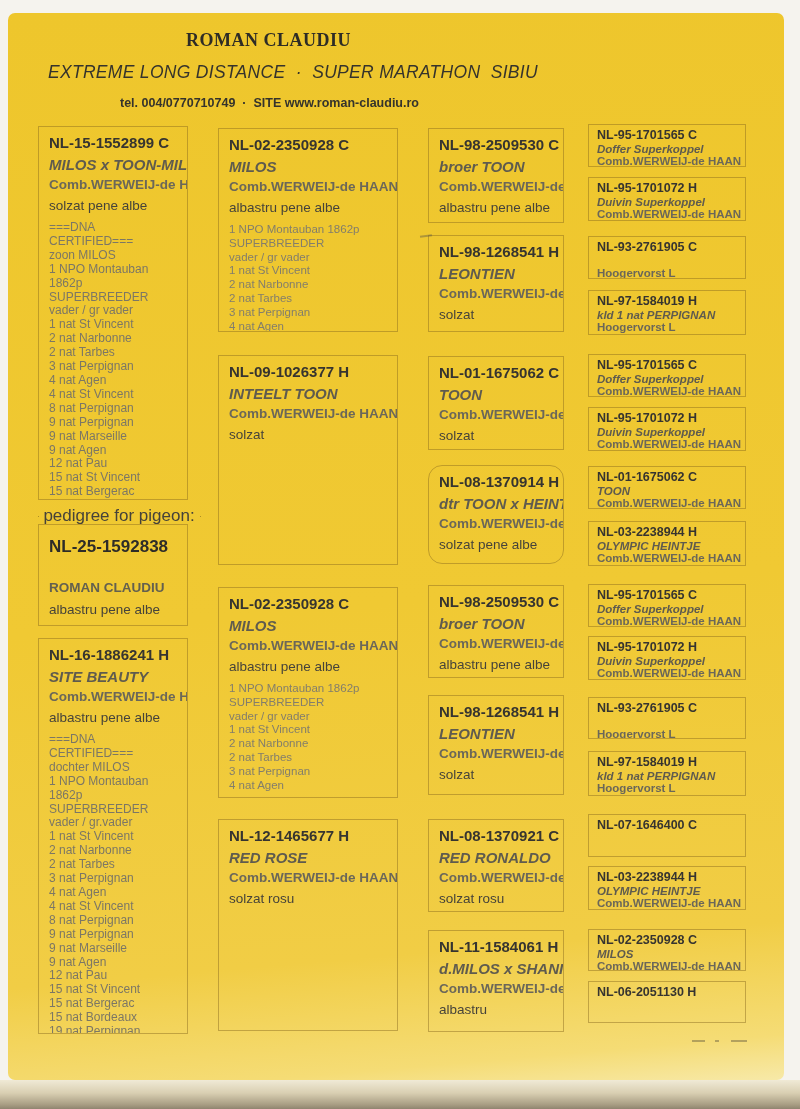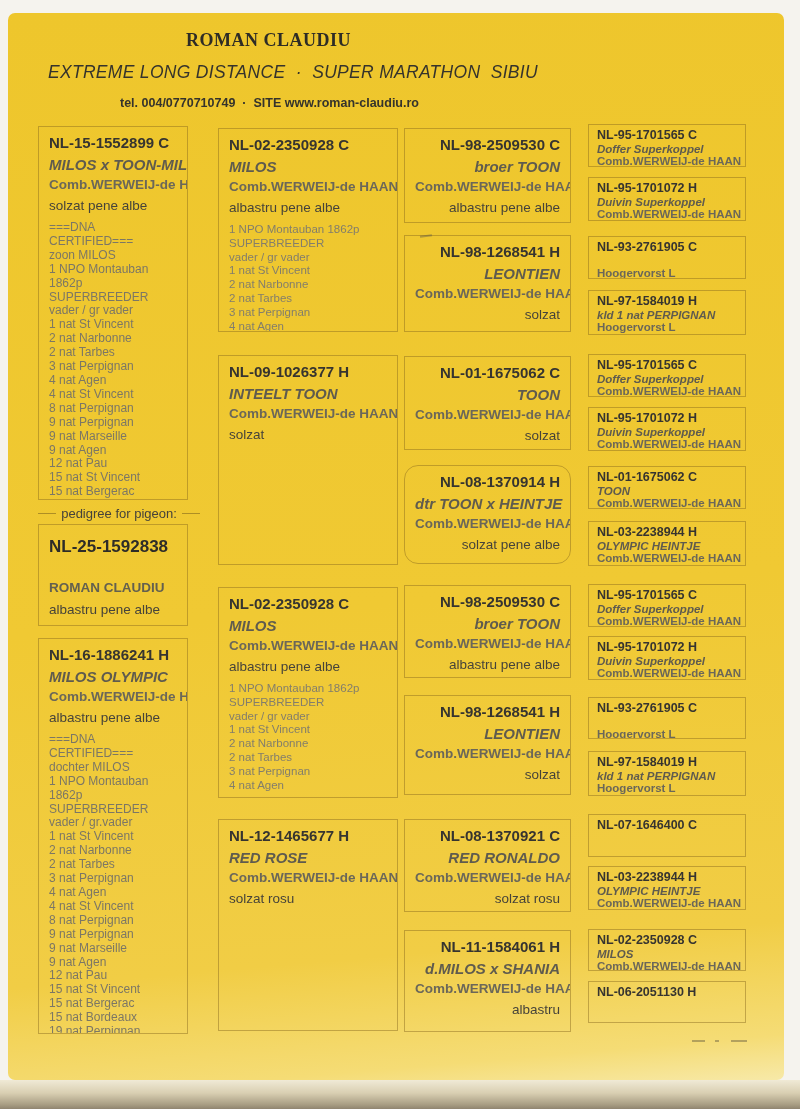--- a/index.html
+++ b/index.html
@@ -21,33 +21,33 @@
   .owner-name { position: absolute; left: 186px; top: 30px; font-family: "Liberation Serif", serif;
     font-weight: bold; font-size: 18px; letter-spacing: 0.5px; color: #2e2c26; }
   .tagline { position: absolute; left: 48px; top: 62px; font-style: italic; font-size: 17.5px;
     font-weight: 500; color: #35332c; white-space: pre; letter-spacing: 0.3px; }
   .contact { position: absolute; left: 120px; top: 96px; font-weight: bold; font-size: 12.5px;
     color: #35332c; white-space: pre; }
   
   .box { position: absolute; border: 1px solid rgba(132,102,28,0.45); overflow: hidden; padding: 6px 10px; }
   .c1 { left: 38px;  width: 150px; }
   .c2 { left: 218px; width: 180px; }
-  .c3 { left: 404px; width: 167px; text-align: right; }
+  .c3 { left: 428px; width: 136px; }
   .c4 { left: 588px; width: 158px; padding: 4px 8px; }
   .id    { font-weight: bold; font-size: 15px; line-height: 19px; margin-bottom: 3px; color: #363430; white-space: nowrap; }
   .name  { font-weight: bold; font-style: italic; font-size: 15px; line-height: 19px; margin-bottom: 2px; color: #5f5b4e; white-space: nowrap; }
   .comb  { font-weight: bold; font-size: 13.5px; line-height: 18px; margin-bottom: 3px; color: #6b6759; white-space: nowrap; }
   .plum  { font-size: 13.5px; line-height: 18px; margin-bottom: 6px; color: #46433a; white-space: nowrap; }
   .details { white-space: pre-line; color: #7c7765; }
   .c1 .details { font-size: 12px;   line-height: 13.9px; }
   .c2 .details { font-size: 11.5px; line-height: 13.8px; color: #837e6b; }
   
   .ped-row { position: absolute; left: 38px; top: 506px; width: 162px; display: flex; align-items: center; }
   .ped-row .rule { flex: 1; height: 1px; background: rgba(120,95,25,0.55); }
-  .ped-label { font-size: 13px; color: #45423a; padding: 0 5px; }
+  .ped-label { font-size: 17px; color: #45423a; padding: 0 5px; }
   .subject { padding-top: 12px; }
   .subject .id { font-size: 17px; line-height: 20px; margin-bottom: 22px; color: #2e2c28; }
   .subject .owner { font-weight: bold; font-size: 13.5px; line-height: 18px; margin-bottom: 4px; color: #63604f; }
   .subject .plum { margin-bottom: 0; }
   
   .c4 .id   { font-size: 12.5px; line-height: 13px; margin-bottom: 1px; }
   .c4 .name { font-size: 11.5px; line-height: 12px; margin-bottom: 0; min-height: 12px; }
   .c4 .comb { font-weight: bold; font-size: 11.5px; line-height: 12px; margin-bottom: 0; min-height: 12px; color: #6b6759; }
   
   .artifact-dash { position: absolute; left: 420px; top: 235px; width: 12px; height: 2px;
@@ -103,21 +103,21 @@
   </div>
 
   <div class="box c1 subject" style="top:524px;height:102px;">
     <div class="id">NL-25-1592838</div>
     <div class="owner">ROMAN CLAUDIU</div>
     <div class="plum">albastru pene albe</div>
   </div>
 
   <div class="box c1" style="top:638px;height:396px;">
     <div class="id">NL-16-1886241 H</div>
-    <div class="name">MILOS OLYMPIC</div>
+    <div class="name">SITE BEAUTY</div>
     <div class="comb">Comb.WERWEIJ-de HAAN</div>
     <div class="plum">albastru pene albe</div>
     <div class="details">===DNA CERTIFIED===
 dochter MILOS
 1 NPO Montauban 1862p
 SUPERBREEDER
 vader / gr.vader
 1 nat St Vincent
 2 nat Narbonne
 2 nat Tarbes

